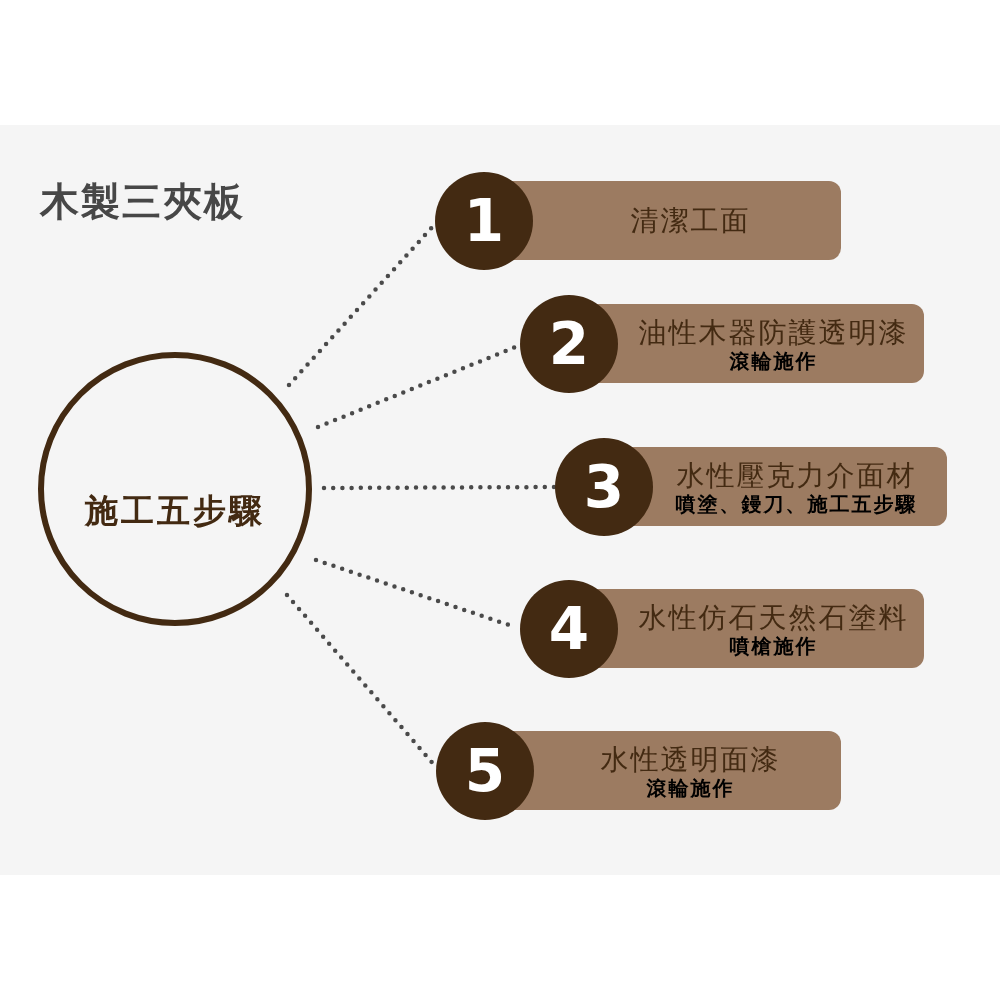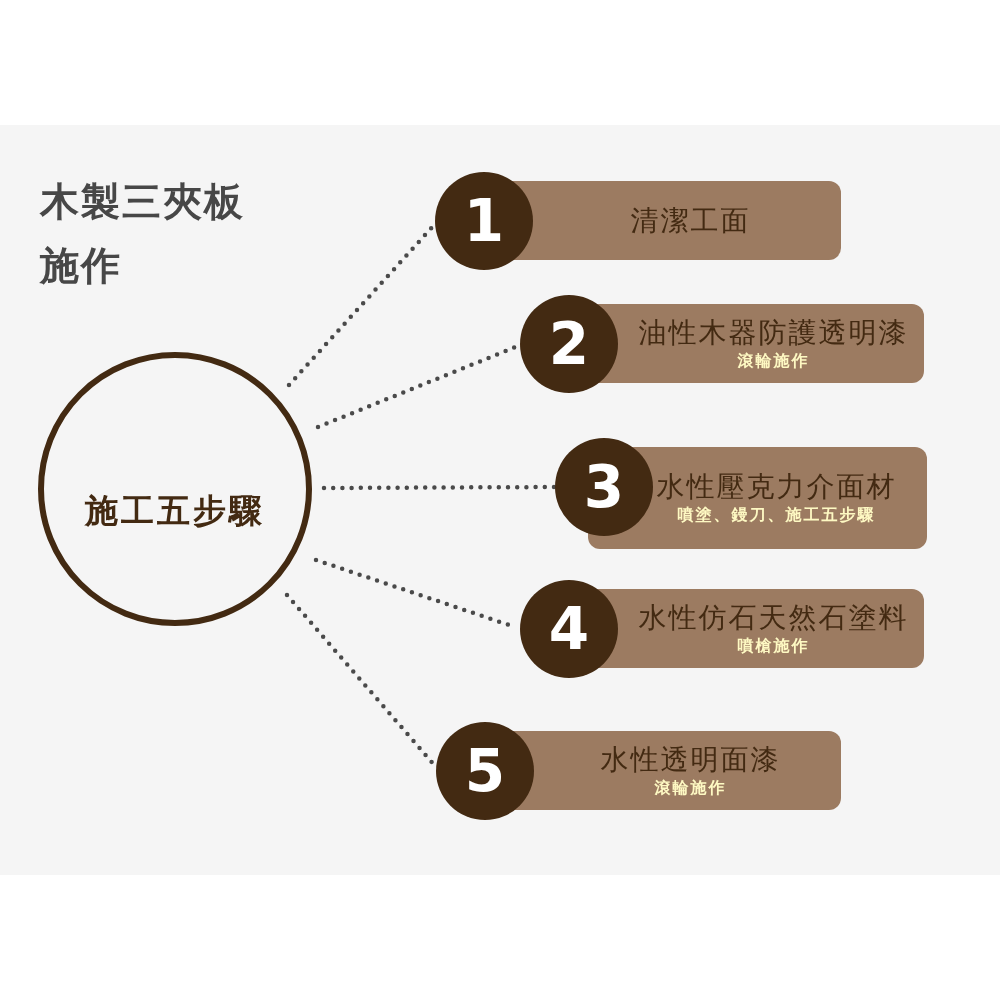--- a/index.html
+++ b/index.html
@@ -37,33 +37,32 @@
       position: absolute; width: 98px; height: 98px; border-radius: 50%;
       background: #432a12; color: #ffffff; font-weight: bold; font-size: 58px;
       display: flex; align-items: center; justify-content: center;
       font-family: "DejaVu Sans", sans-serif;
     }
     .step .main {
       color: #432a12; font-weight: normal; font-size: 28px; letter-spacing: 2px; line-height: 34px;
       white-space: nowrap;
     }
     .step .sub {
-      color: #fef9c3; font-weight: bold; font-size: 16px; letter-spacing: 2px; line-height: 22px;
+      color: #000000; font-weight: bold; font-size: 20px; letter-spacing: 2px; line-height: 22px;
       white-space: nowrap;
     }
   </style>
 </head>
 <body>
 
 <div class="stage">
   <div class="band"></div>
 
   <div class="title">
     <span>木製三夾板</span>
-    <span>施作</span>
   </div>
 
   <svg class="connectors" viewBox="0 0 1000 1000">
     <g stroke="#4a4a4a" stroke-width="4.5" stroke-linecap="round" stroke-dasharray="0 9.2" fill="none">
       <line x1="289" y1="385" x2="435" y2="224"></line>
       <line x1="318" y1="427" x2="518" y2="346"></line>
       <line x1="324" y1="488" x2="556" y2="487"></line>
       <line x1="316" y1="560" x2="512" y2="626"></line>
       <line x1="287" y1="595" x2="436" y2="767"></line>
     </g>
@@ -82,21 +81,21 @@
 
   <div class="step">
     <div class="box" style="left:585px; top:304px; width:339px; height:79px; padding-left:38px;">
       <span class="main">油性木器防護透明漆</span>
       <span class="sub">滾輪施作</span>
     </div>
     <div class="num" style="left:520px; top:295px;">2</div>
   </div>
 
   <div class="step">
-    <div class="box" style="left:588px; top:447px; width:339px; height:102px; padding-left:38px;">
+    <div class="box" style="left:608px; top:447px; width:339px; height:79px; padding-left:38px;">
       <span class="main">水性壓克力介面材</span>
       <span class="sub">噴塗、鏝刀、施工五步驟</span>
     </div>
     <div class="num" style="left:555px; top:438px;">3</div>
   </div>
 
   <div class="step">
     <div class="box" style="left:585px; top:589px; width:339px; height:79px; padding-left:38px;text-align:center;">
       <span class="main">水性仿石天然石塗料</span>
       <span class="sub">噴槍施作</span>

